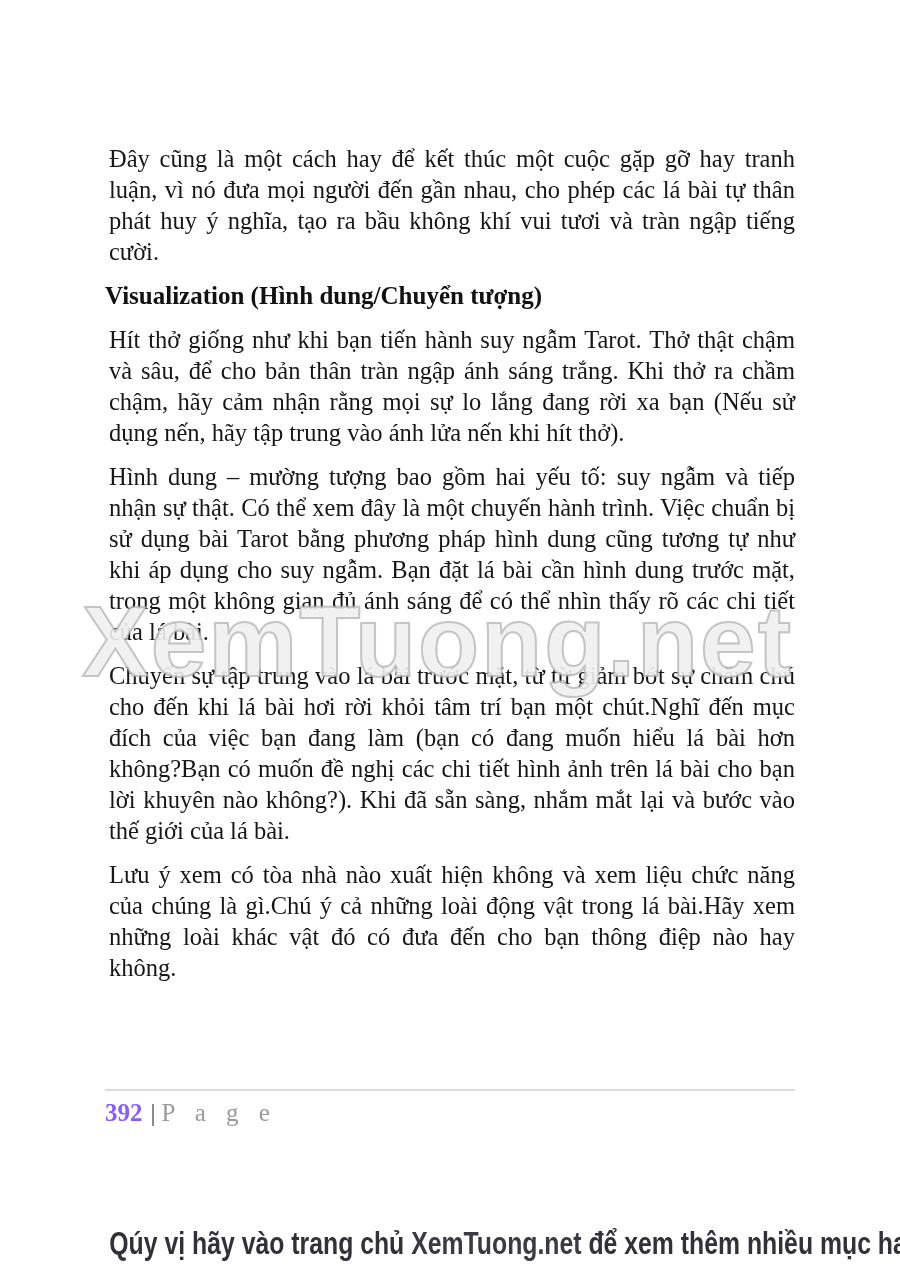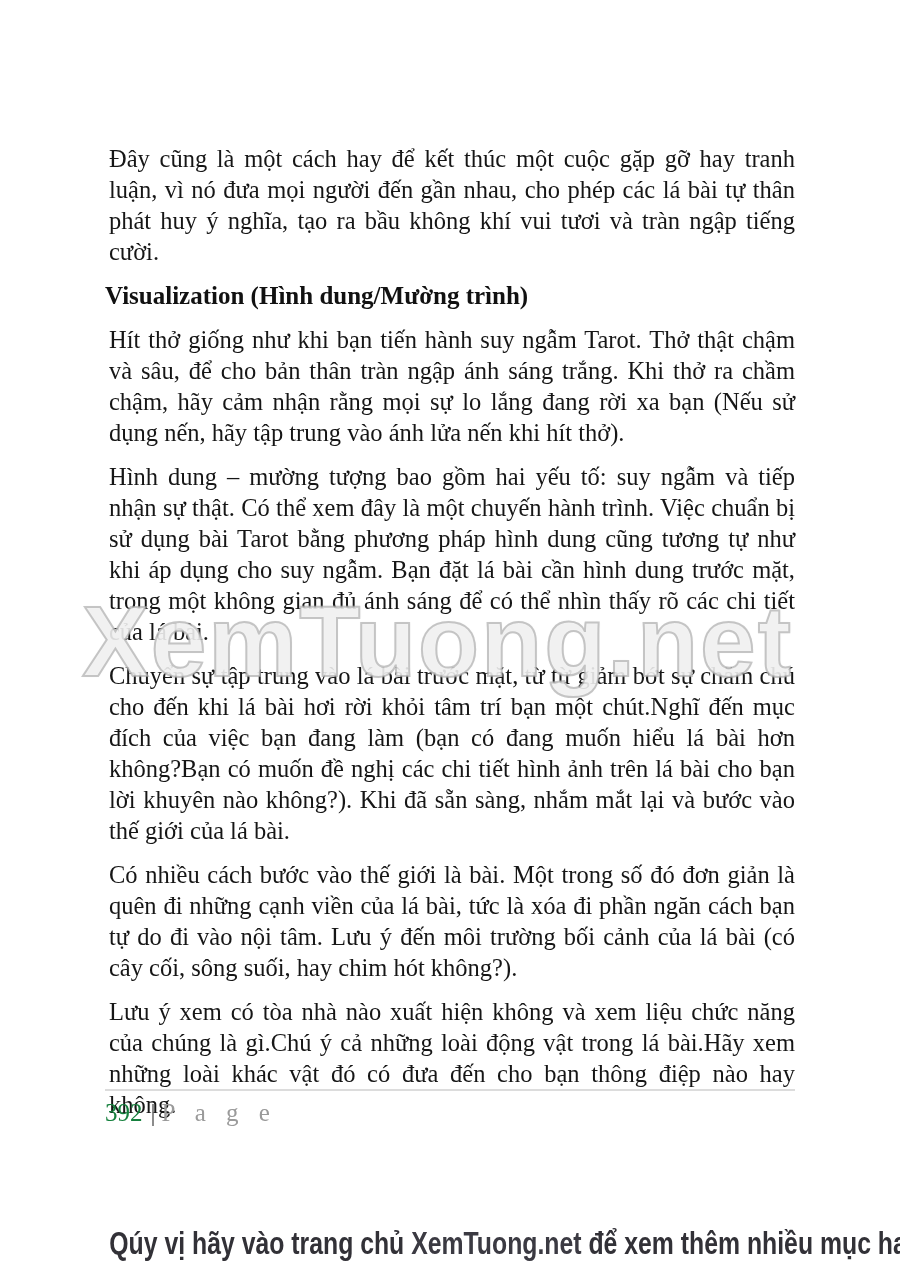--- a/index.html
+++ b/index.html
@@ -52,21 +52,21 @@
   .page-footer {
     position: absolute;
     left: 105px; top: 1089px;
     width: 690px;
     border-top: 2px solid #dcdcdc;
     padding-top: 7px;
     font-size: 25px;
     line-height: 30px;
     white-space: nowrap;
   }
-  .page-footer .pagenum { font-weight: normal; color: #15803d; }
+  .page-footer .pagenum { font-weight: bold; color: #8b5cf6; }
   .page-footer .sep { color: #4a4a4a; padding: 0 6px 0 8px; font-weight: normal; }
   .page-footer .pageword { color: #9a9a9a; letter-spacing: 7px; text-align: right; }
   .banner {
     position: absolute;
     left: 0; top: 1224px;
     width: 900px;
     text-align: center;
   }
   .banner .banner-inner {
     display: inline-block;
@@ -81,25 +81,24 @@
   }
   .banner .site { color: #3b3a42; }
 </style>
 </head>
 <body>
 
 <div class="page">
 
   <div class="content">
     <p>Đây cũng là một cách hay để kết thúc một cuộc gặp gỡ hay tranh luận, vì nó đưa mọi người đến gần nhau, cho phép các lá bài tự thân phát huy ý nghĩa, tạo ra bầu không khí vui tươi và tràn ngập tiếng cười.</p>
-    <h2>Visualization (Hình dung/Mường trình)</h2>
+    <h2>Visualization (Hình dung/Chuyển tượng)</h2>
     <p>Hít thở giống như khi bạn tiến hành suy ngẫm Tarot. Thở thật chậm và sâu, để cho bản thân tràn ngập ánh sáng trắng. Khi thở ra chầm chậm, hãy cảm nhận rằng mọi sự lo lắng đang rời xa bạn (Nếu sử dụng nến, hãy tập trung vào ánh lửa nến khi hít thở).</p>
     <p>Hình dung – mường tượng bao gồm hai yếu tố: suy ngẫm và tiếp nhận sự thật. Có thể xem đây là một chuyến hành trình. Việc chuẩn bị sử dụng bài Tarot bằng phương pháp hình dung cũng tương tự như khi áp dụng cho suy ngẫm. Bạn đặt lá bài cần hình dung trước mặt, trong một không gian đủ ánh sáng để có thể nhìn thấy rõ các chi tiết của lá bài.</p>
     <p>Chuyển sự tập trung vào lá bài trước mặt, từ từ giảm bớt sự chăm chú cho đến khi lá bài hơi rời khỏi tâm trí bạn một chút.Nghĩ đến mục đích của việc bạn đang làm (bạn có đang muốn hiểu lá bài hơn không?Bạn có muốn đề nghị các chi tiết hình ảnh trên lá bài cho bạn lời khuyên nào không?). Khi đã sẵn sàng, nhắm mắt lại và bước vào thế giới của lá bài.</p>
-    <p>Có nhiều cách bước vào thế giới là bài. Một trong số đó đơn giản là quên đi những cạnh viền của lá bài, tức là xóa đi phần ngăn cách bạn tự do đi vào nội tâm. Lưu ý đến môi trường bối cảnh của lá bài (có cây cối, sông suối, hay chim hót không?).</p>
     <p>Lưu ý xem có tòa nhà nào xuất hiện không và xem liệu chức năng của chúng là gì.Chú ý cả những loài động vật trong lá bài.Hãy xem những loài khác vật đó có đưa đến cho bạn thông điệp nào hay không.</p>
   </div>
 
   <div class="watermark">XemTuong.net</div>
 
   <div class="page-footer">
     <span class="pagenum">392</span><span class="sep">|</span><span class="pageword">P a g e</span>
   </div>
 
   <div class="banner">

